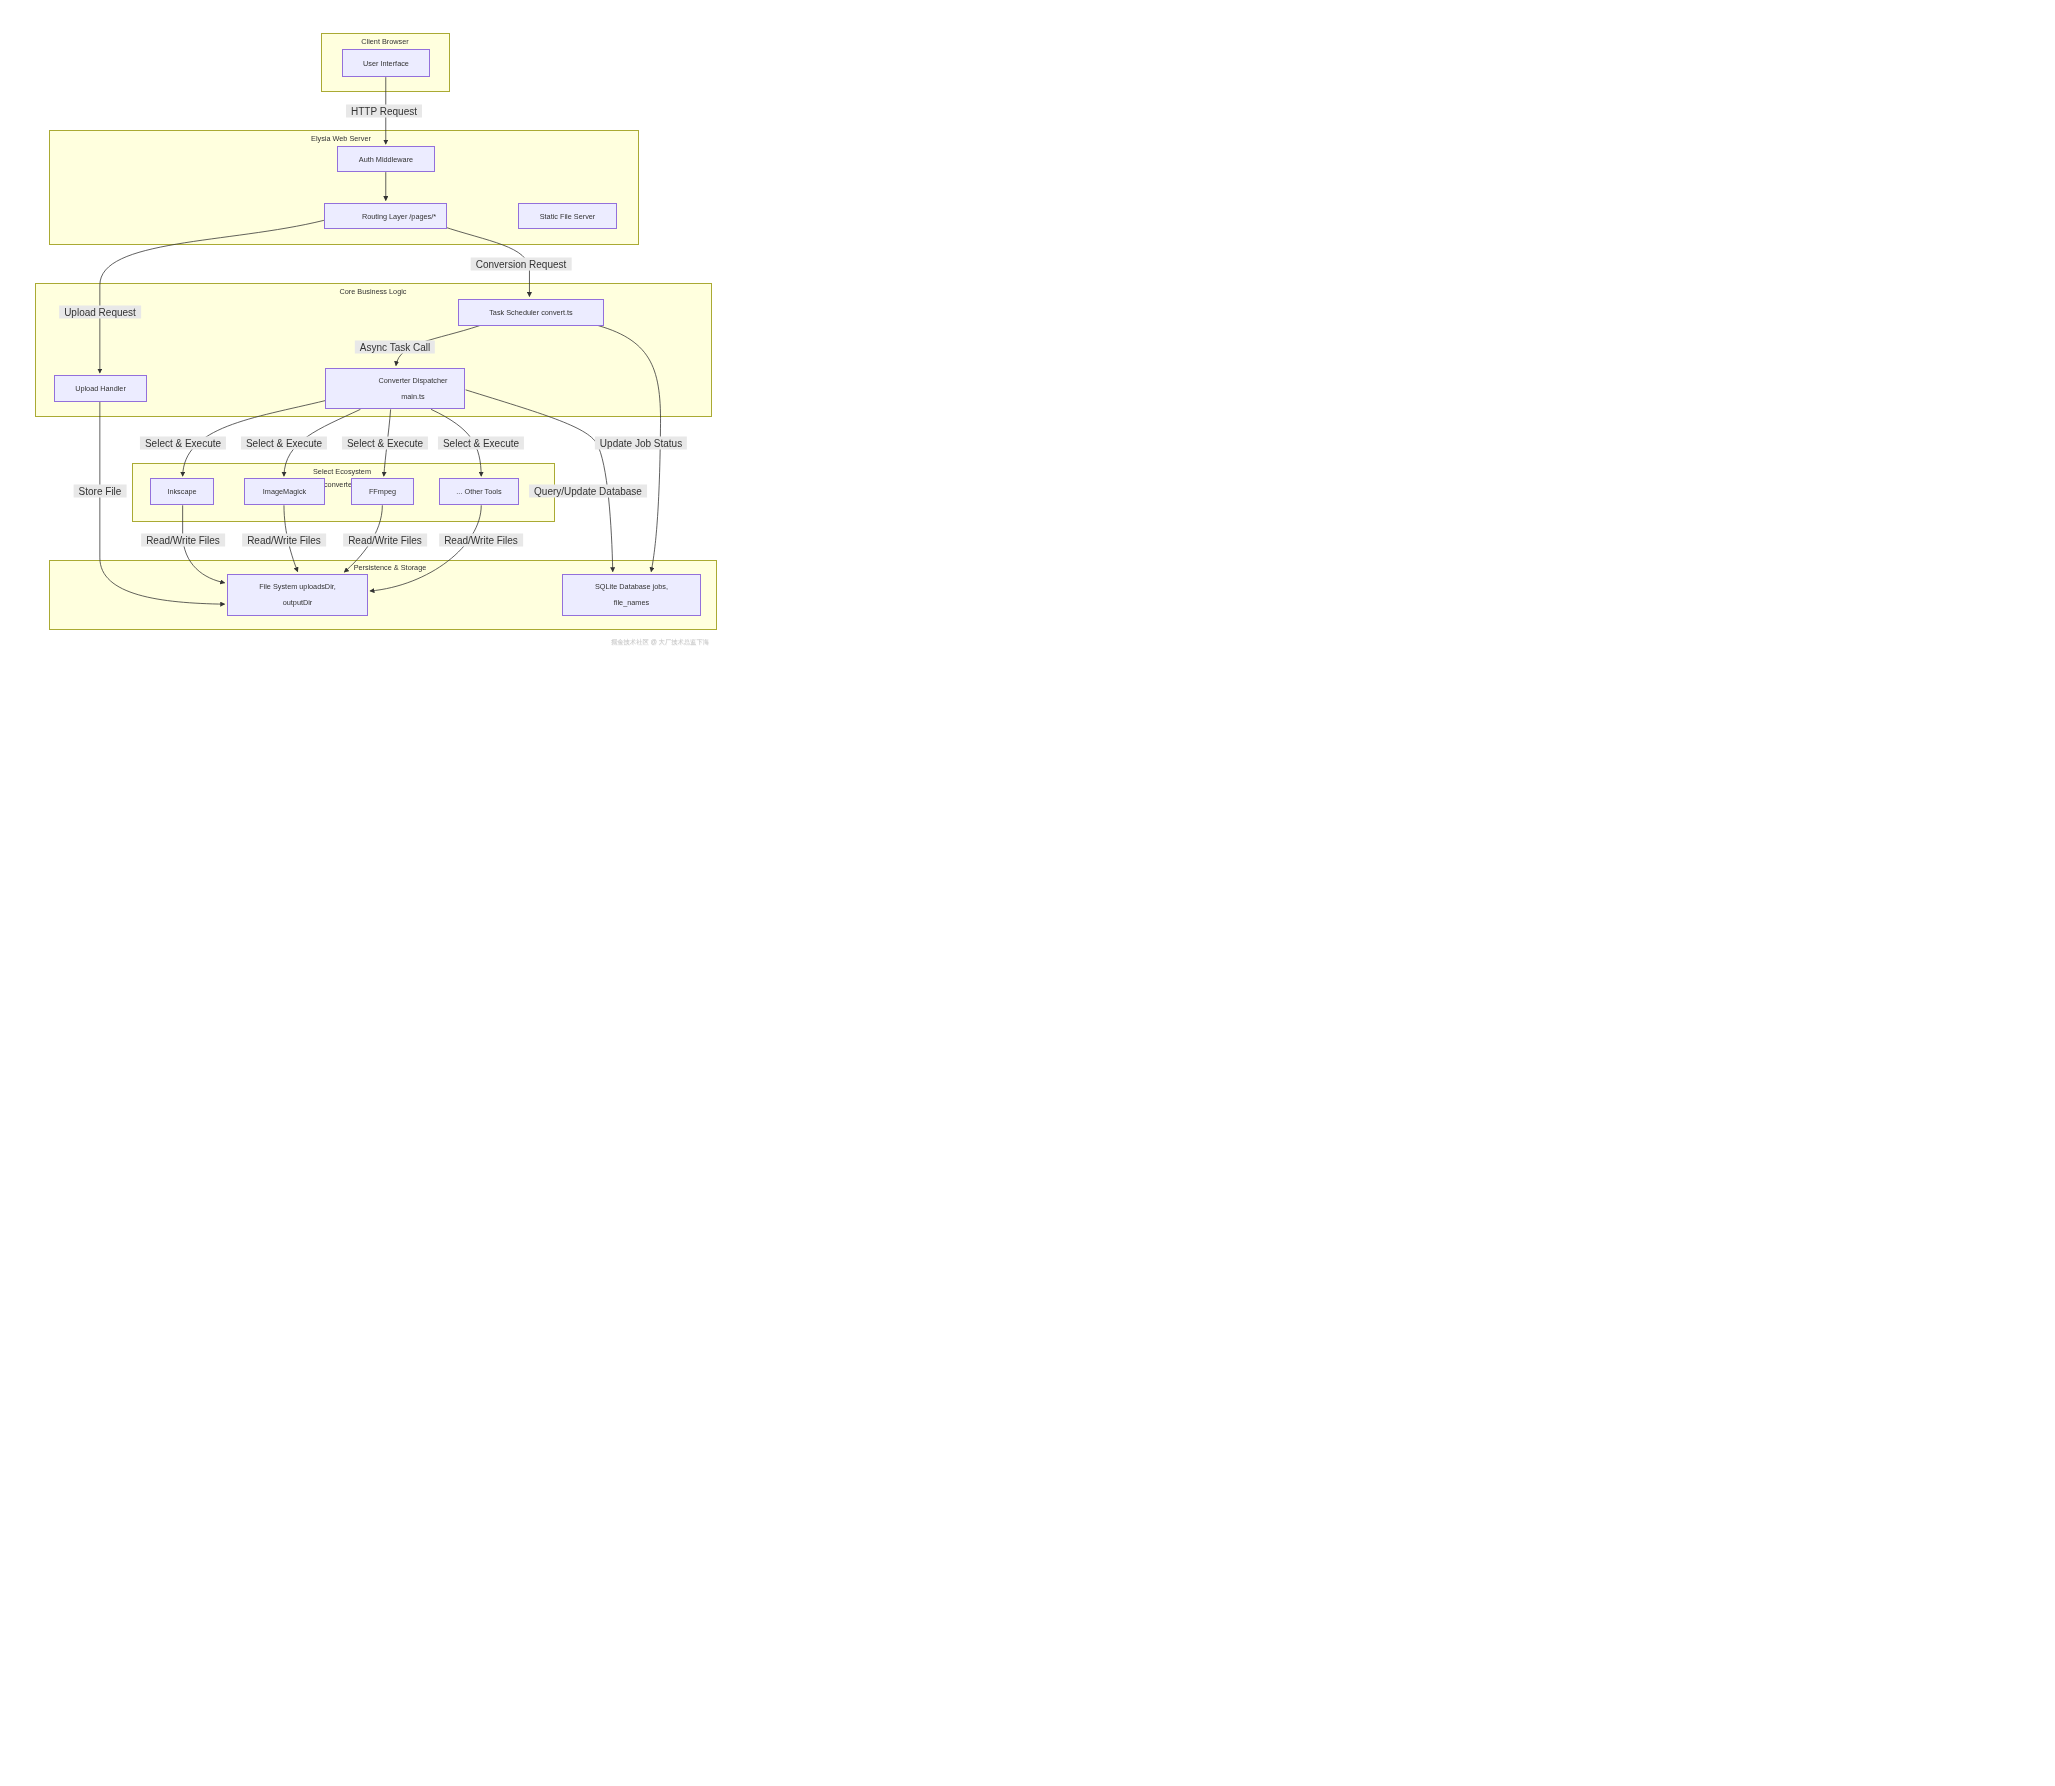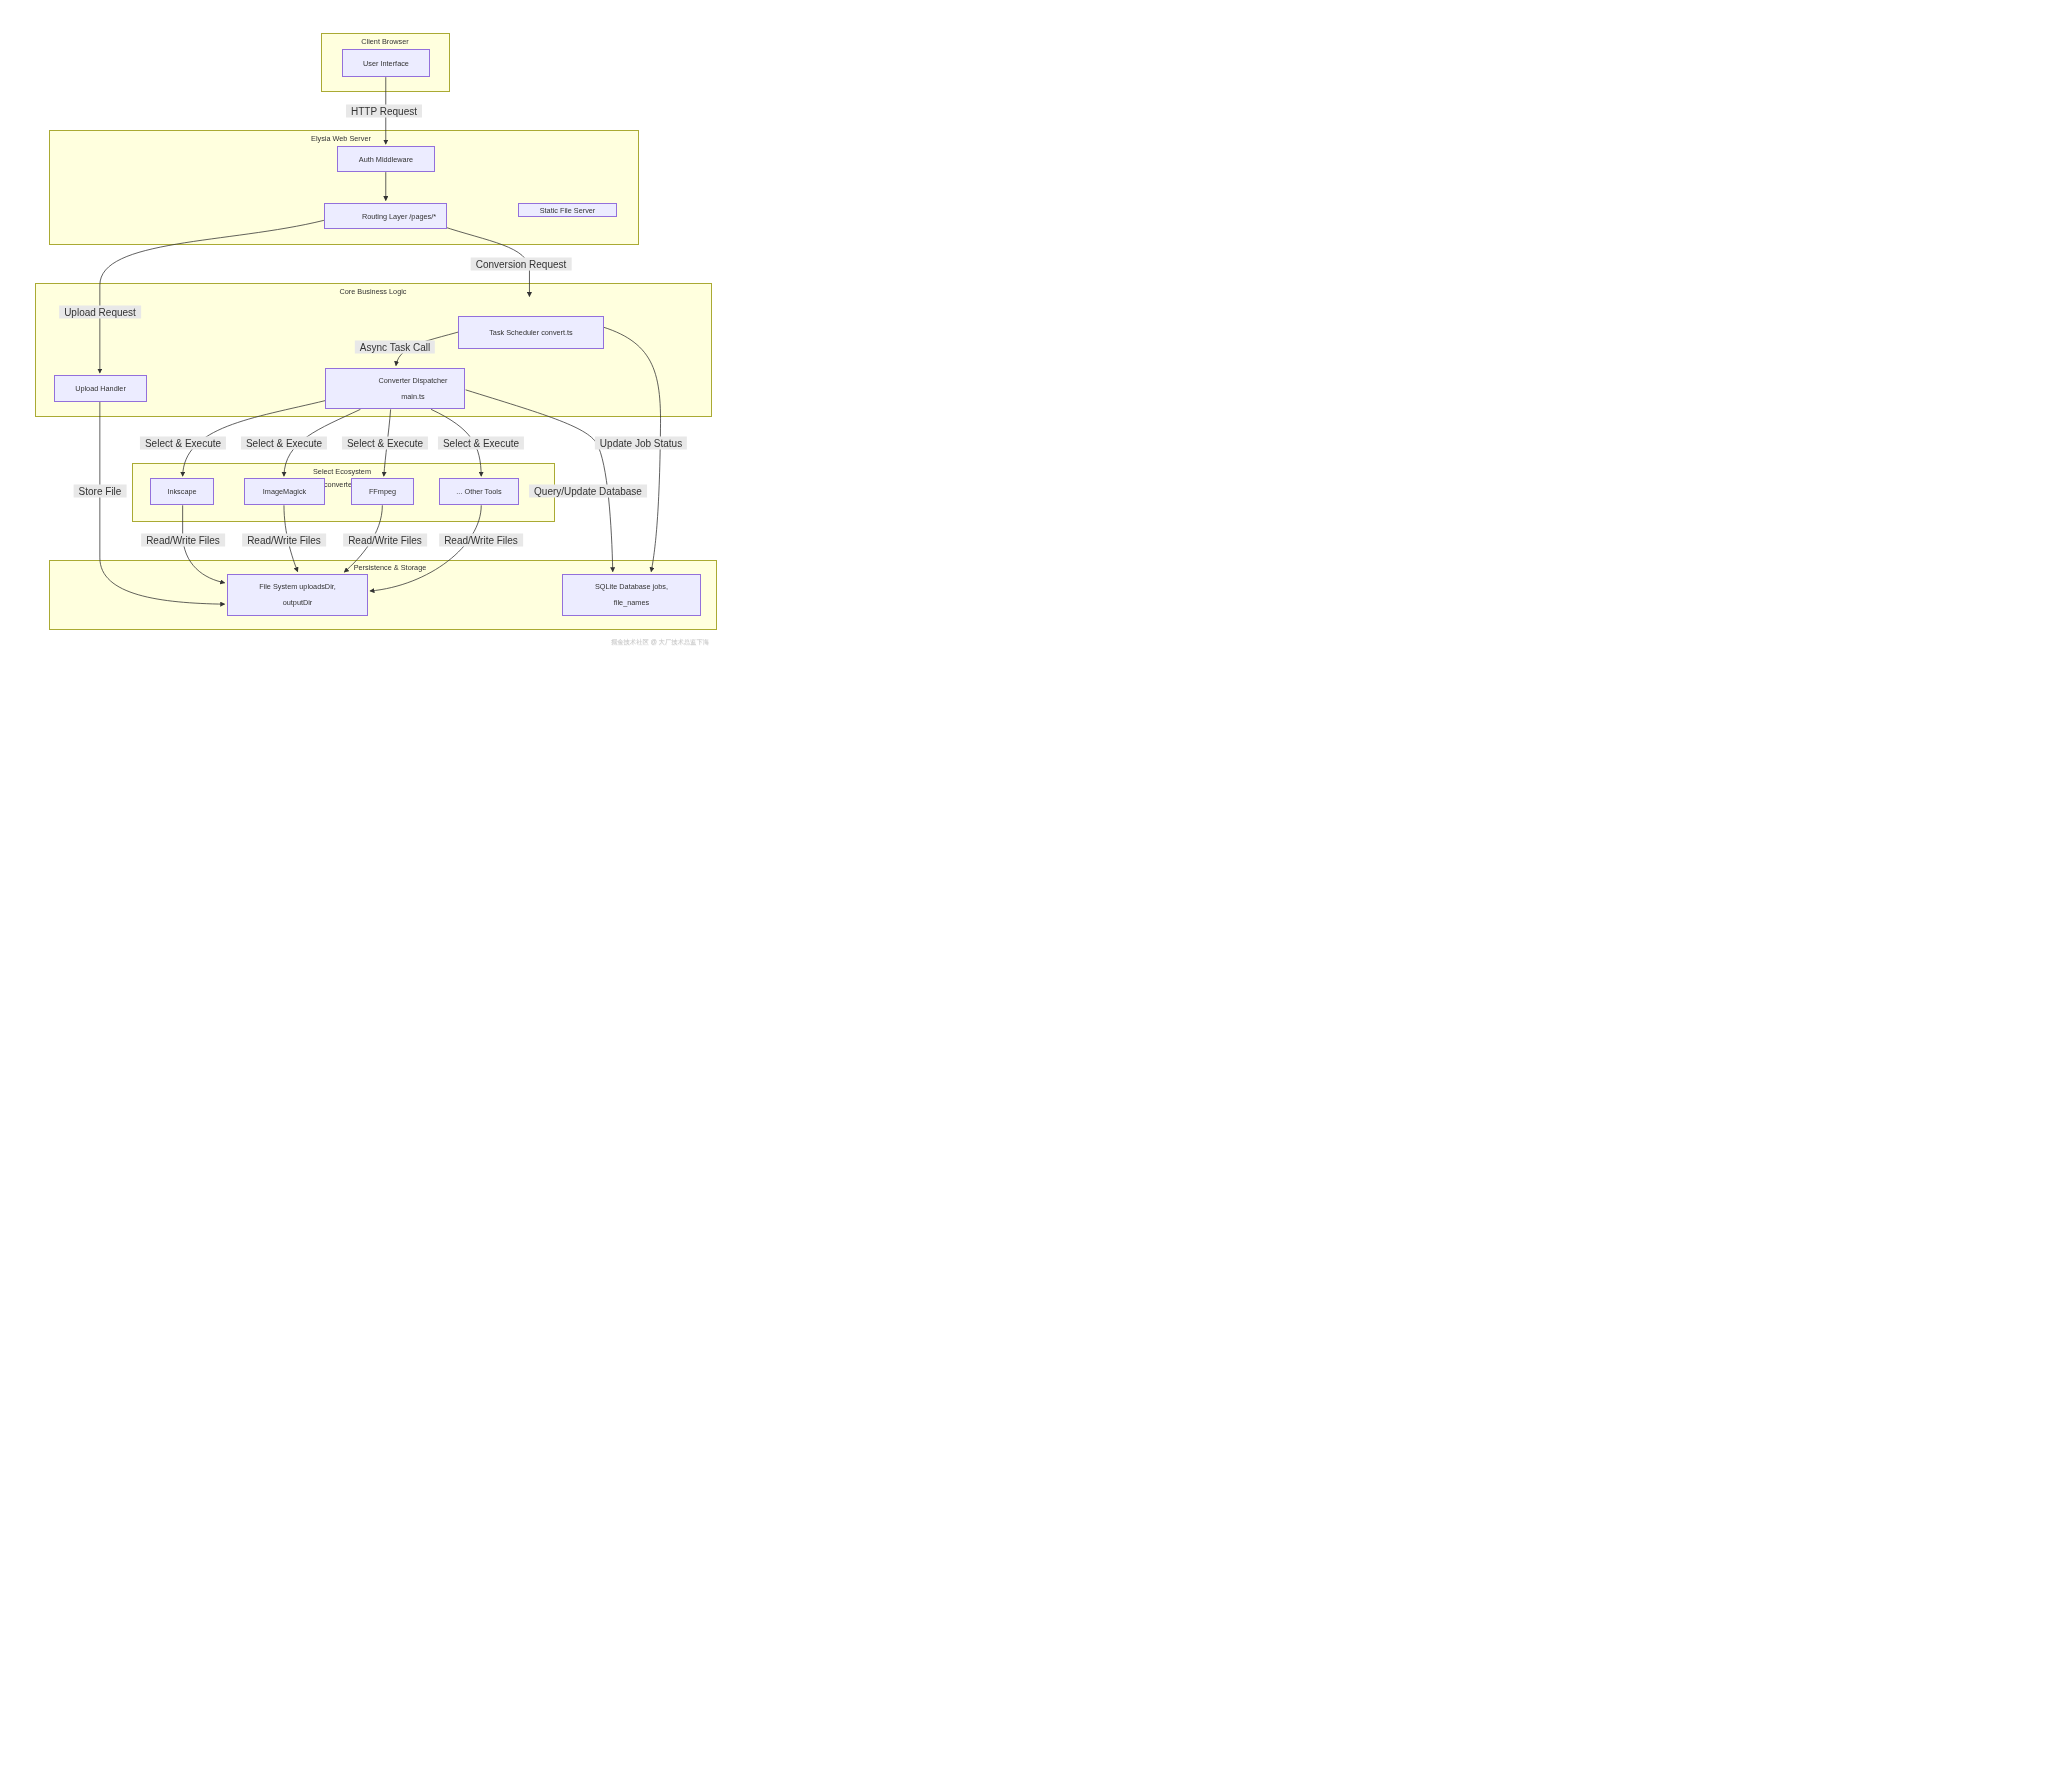--- a/index.html
+++ b/index.html
@@ -77,24 +77,24 @@
 
   <div class="node" style="left:342px; top:49px; width:88px; height:28px;">
     <span>User Interface</span>
   </div>
   <div class="node" style="left:337px; top:146px; width:98px; height:26px;">
     <span>Auth Middleware</span>
   </div>
   <div class="node" style="left:324px; top:203px; width:123px; height:26px;padding-left:27px;">
     <span>Routing Layer /pages/*</span>
   </div>
-  <div class="node" style="left:518px; top:203px; width:99px; height:14px;">
+  <div class="node" style="left:518px; top:203px; width:99px; height:26px;">
     <span>Static File Server</span>
   </div>
-  <div class="node" style="left:458px; top:316px; width:146px; height:33px;">
+  <div class="node" style="left:458px; top:299px; width:146px; height:27px;">
     <span>Task Scheduler convert.ts</span>
   </div>
   <div class="node" style="left:54px; top:375px; width:93px; height:27px;">
     <span>Upload Handler</span>
   </div>
   <div class="node" style="left:325px; top:368px; width:140px; height:41px;padding-left:36px;">
     <span class="ln">Converter Dispatcher</span>
     <span class="ln">main.ts</span>
   </div>
   <div class="node" style="left:150px; top:478px; width:64px; height:27px;">

